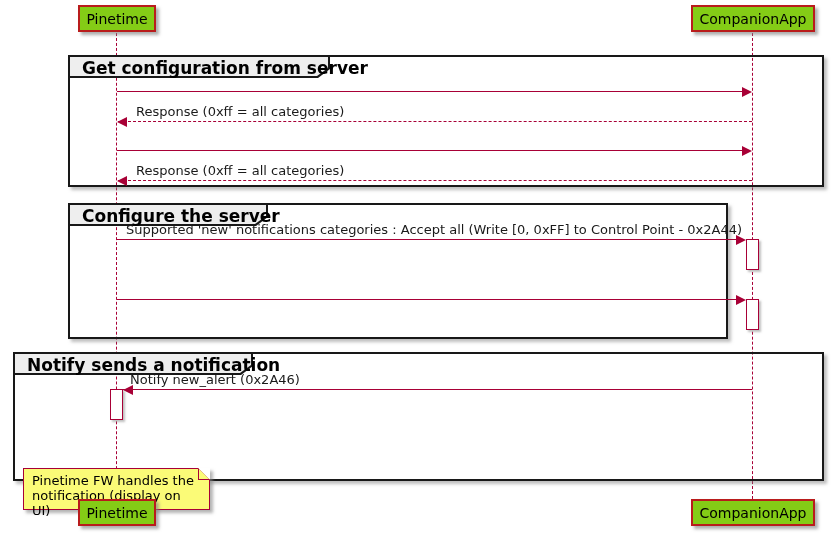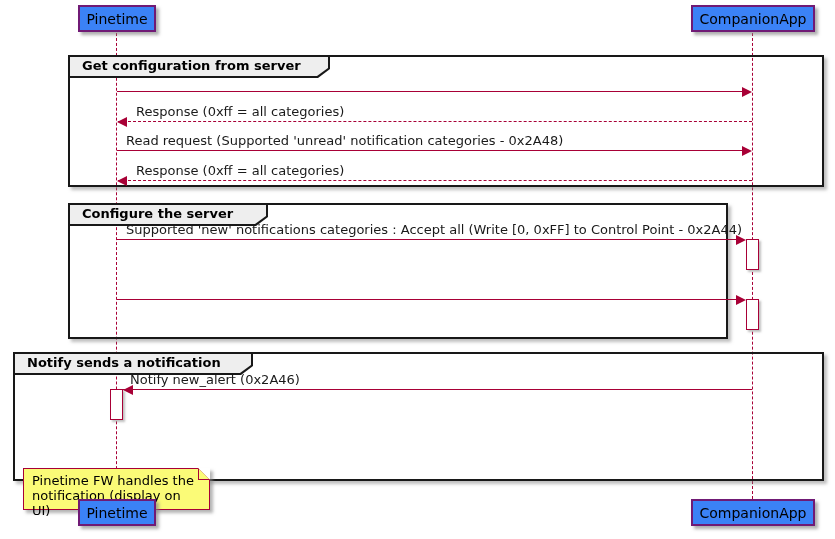--- a/index.html
+++ b/index.html
@@ -4,34 +4,34 @@
 <style>
   html,body{margin:0;padding:0;background:#ffffff;}
   .canvas{
     position:relative;width:835px;height:539px;background:#ffffff;overflow:hidden;
     font-family:"DejaVu Sans","Liberation Sans",sans-serif;color:#111;
   }
   
   .lifeline{position:absolute;width:0;border-left:1px dashed #A80036;}
   
   .participant{
-    position:absolute;background:#3b82f6;border:2px solid #701a75;
+    position:absolute;background:#84cc16;border:2px solid #b91c1c;
     box-shadow:3px 3px 3px rgba(130,130,130,.65);
     display:flex;align-items:center;justify-content:center;
     font-size:14px;color:#000;box-sizing:border-box;
   }
   
   .frame{position:absolute;border:2px solid #181818;box-sizing:border-box;
     box-shadow:3px 3px 3px rgba(130,130,130,.5);}
   .fh{position:absolute;left:-2px;top:-2px;height:23px;}
   .fh-black{position:absolute;inset:0;background:#181818;
     clip-path:polygon(0 0,100% 0,100% calc(100% - 9px),calc(100% - 12px) 100%,0 100%);}
   .fh-fill{position:absolute;inset:2px;background:#EEEEEE;
     clip-path:polygon(0 0,100% 0,100% calc(100% - 8px),calc(100% - 11px) 100%,0 100%);}
-  .fh-label{position:relative;padding:3px 0 0 14px;font-weight:bold;font-size:13px;
+  .fh-label{position:relative;padding:3px 0 0 14px;font-weight:bold;font-size:17px;
     white-space:nowrap;color:#000;}
   
   .msg-label{position:absolute;font-size:13px;line-height:14px;white-space:nowrap;color:#1a1a1a;}
   .msg-line{position:absolute;height:0;border-top:1px solid #A80036;}
   .msg-line.dashed{border-top:1px dashed #A80036;}
   .arrow{position:absolute;width:0;height:0;border-top:5px solid transparent;border-bottom:5px solid transparent;}
   .arrow.right{border-left:10px solid #A80036;}
   .arrow.left{border-right:10px solid #A80036;}
   
   .activation{position:absolute;width:13px;background:#ffffff;border:1.5px solid #A80036;
@@ -80,21 +80,20 @@
     </div>
   </div>
 
   <div class="msg-line" style="left:117px;top:91px;width:626px"></div>
   <div class="arrow right" style="left:742px;top:87px"></div>
 
   <div class="msg-label" style="left:136px;top:105px">Response (0xff = all categories)</div>
   <div class="msg-line dashed" style="left:118px;top:121px;width:634px"></div>
   <div class="arrow left" style="left:117px;top:117px"></div>
 
-  <div class="msg-label" style="left:126px;top:134px">Read request (Supported 'unread' notification categories - 0x2A48)</div>
   <div class="msg-line" style="left:117px;top:150px;width:626px"></div>
   <div class="arrow right" style="left:742px;top:146px"></div>
 
   <div class="msg-label" style="left:136px;top:164px">Response (0xff = all categories)</div>
   <div class="msg-line dashed" style="left:118px;top:180px;width:634px"></div>
   <div class="arrow left" style="left:117px;top:176px"></div>
 
   <div class="msg-label" style="left:126px;top:223px">Supported 'new' notifications categories : Accept all (Write [0, 0xFF] to Control Point - 0x2A44)</div>
   <div class="msg-line" style="left:117px;top:239px;width:619px"></div>
   <div class="arrow right" style="left:736px;top:235px"></div>

